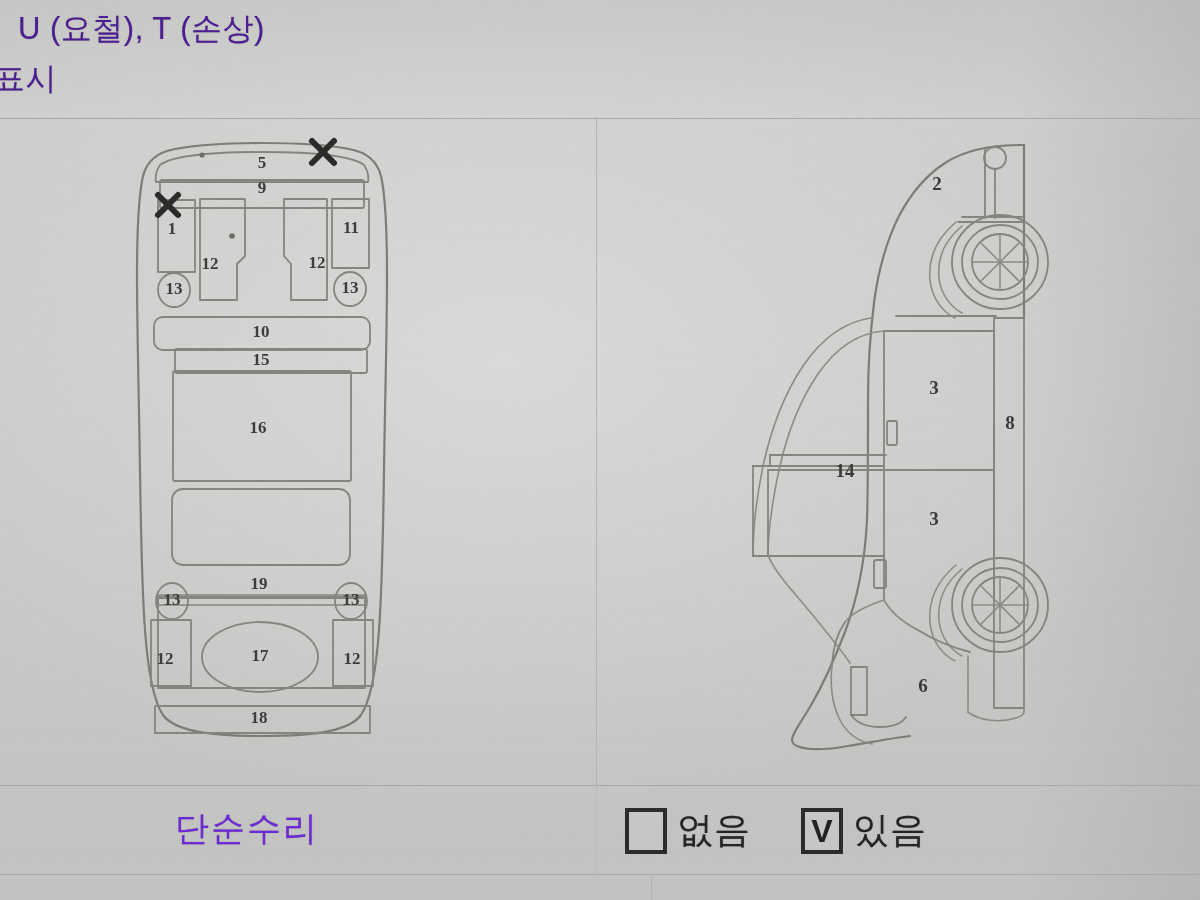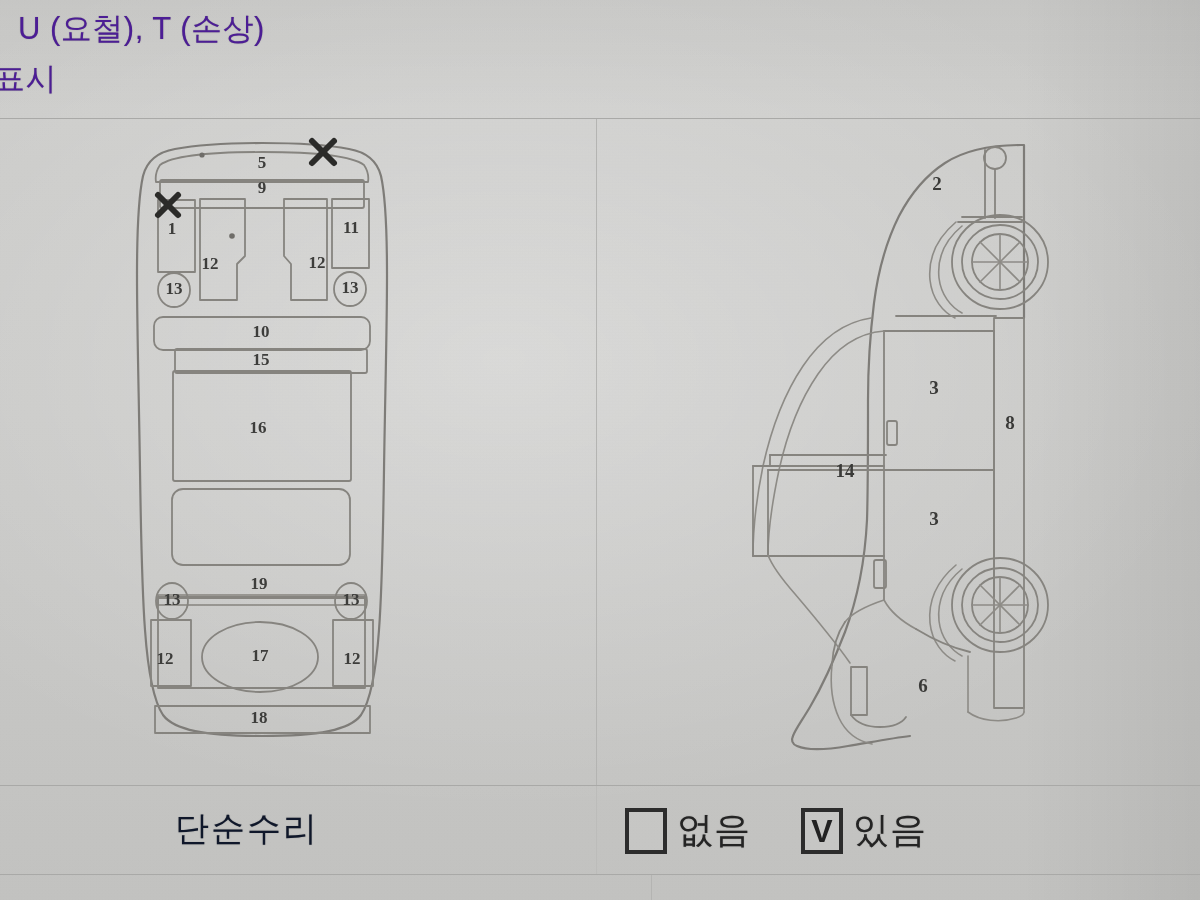--- a/index.html
+++ b/index.html
@@ -53,21 +53,21 @@
   
   .rule{
     position:absolute;background:#a9a9a7;
   }
   .rule.h{height:1px;}
   .rule.v{width:1px;}
 
   
   .caption{
     position:absolute;
-    color:#0f172a;
+    color:#6d28d9;
     font-size:34px;
     letter-spacing:2px;
     white-space:nowrap;
     text-shadow:0 0 1px rgba(70,70,70,.5);
   }
   .chkrow{
     position:absolute;
     display:flex;align-items:center;
     gap:10px;
   }

